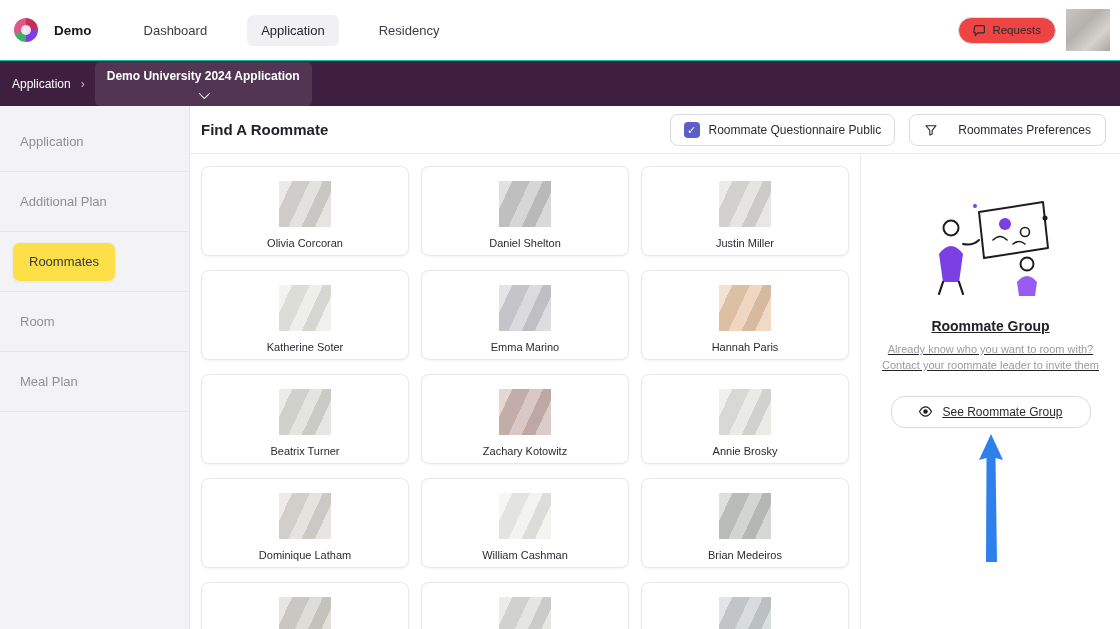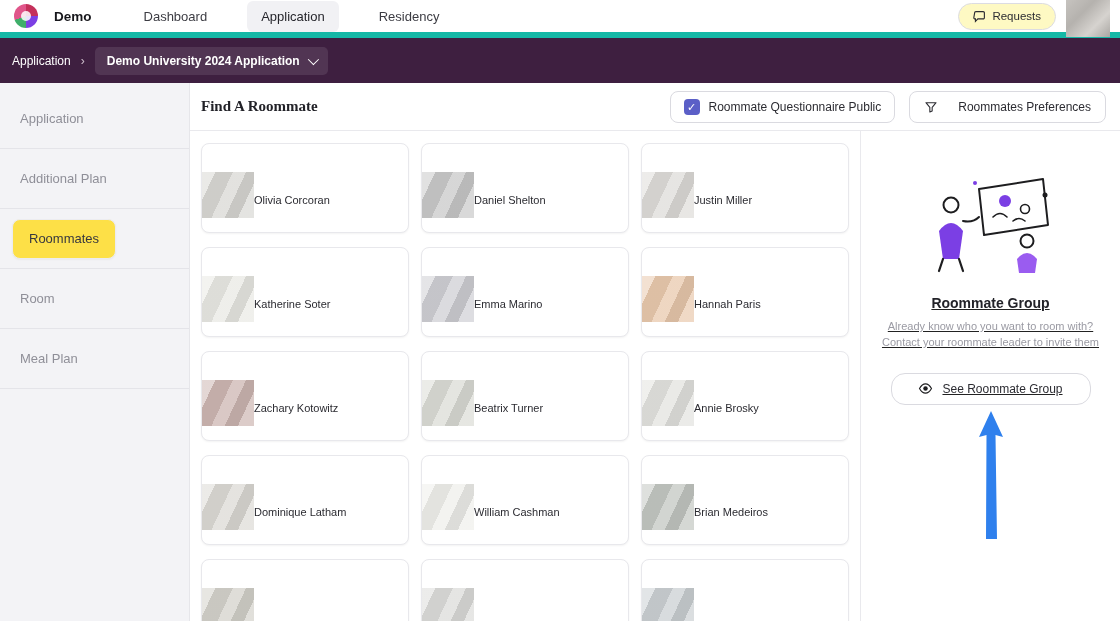--- a/index.html
+++ b/index.html
@@ -1,55 +1,55 @@
 <!DOCTYPE html>
 <html><head>
 <meta charset="utf-8">
 <style>
   * { margin:0; padding:0; box-sizing:border-box; }
   html,body { width:1120px; height:629px; overflow:hidden; }
   body { font-family:"Liberation Sans", sans-serif; background:#fff; color:#222; }
 
   
-  .navbar { height:38px; background:#fff; display:flex; align-items:center; padding:0 10px 0 14px; border-bottom:6px solid #14b8a6; position:relative; }
+  .navbar { height:61px; background:#fff; display:flex; align-items:center; padding:0 10px 0 14px; border-bottom:1px solid #14b8a6; position:relative; }
   .logo { width:24px; height:24px; border-radius:50%; background:conic-gradient(#c4305a 0 90deg,#7b3fe4 90deg 180deg,#3fae6a 180deg 250deg,#e0558a 250deg 360deg); position:relative; margin-right:16px; }
   .logo::after { content:""; position:absolute; left:7px; top:7px; width:10px; height:10px; border-radius:50%; background:#fff; opacity:.85; }
   .brand { font-size:13.5px; font-weight:700; color:#17171c; margin-right:38px; }
   .nav-item { font-size:13px; font-weight:500; color:#3c3c43; padding:8px 14px; margin-right:26px; border-radius:6px; cursor:pointer; }
   .nav-item.active { background:#f1f1f4; color:#26262c; }
   .nav-right { margin-left:auto; display:flex; align-items:center; gap:10px; }
-  .requests-btn { display:flex; gap:6px; border:1px solid #dcdce2; border-radius:16px; background:#fef9c3; padding:6px 14px; font-size:11.5px; color:#2c2c32; cursor:pointer; }
+  .requests-btn { display:flex; gap:6px; border:1px solid #dcdce2; border-radius:16px; background:#ef4444; padding:6px 14px; font-size:11.5px; color:#2c2c32; cursor:pointer; }
   .avatar { width:44px; height:42px; background:linear-gradient(135deg,#c9c6c2 0%,#b5b2ae 40%,#d6d3cf 70%,#a9a6a2 100%); }
 
   
   .crumb-bar { height:45px; background:#3e1f40; display:flex; align-items:center; padding:0 12px; gap:10px; }
   .crumb-root { color:#fff; font-size:12px; cursor:pointer; }
   .crumb-sep { color:#cdbecb; font-size:12px; }
-  .crumb-pill { display:flex; align-items:center; gap:8px; background:rgba(255,255,255,.10); border-radius:5px; padding:7px 12px; color:#fff; font-size:12px; font-weight:700; cursor:pointer; }
+  .crumb-pill { display:flex; align-items:center; gap:8px; background:rgba(255,255,255,.10); border-radius:5px; padding:7px 12px; color:#fff; font-size:12px; font-weight:700; cursor:pointer;flex-direction:column; }
   .chev-down { width:8px; height:8px; border-right:1.5px solid #fff; border-bottom:1.5px solid #fff; transform:rotate(45deg) translateY(-2px); }
 
   
   .body { display:flex; height:538px; }
   .sidebar { width:190px; background:#f3f3f6; border-right:1px solid #e6e6ea; padding-top:6px; }
   .side-item { height:60px; display:flex; align-items:center; padding:0 20px; font-size:13px; color:#8f8f98; border-bottom:1px solid #e4e4e9; cursor:pointer; }
   .side-item.active { background:#fde047; border:1px solid #ececf0; border-radius:8px; margin:0 12px; padding:0 16px; height:40px; color:#38383f; font-weight:500; box-shadow:0 1px 2px rgba(0,0,0,.04); }
   .side-item-wrap.active-wrap { height:60px; display:flex; align-items:center; border-bottom:1px solid #e4e4e9; }
 
   .content { flex:1; display:flex; flex-direction:column; min-width:0; }
   .content-header { height:48px; display:flex; align-items:center; padding:0 14px 0 11px; border-bottom:1px solid #e9e9ed; gap:12px; }
-  .page-title { font-size:15px; font-weight:700; color:#222228;font-family:Liberation Serif, serif; }
+  .page-title { font-size:15px; font-weight:700; color:#222228; }
   .header-right { margin-left:auto; display:flex; gap:14px; }
   .chk-pill { display:flex; align-items:center; gap:9px; border:1px solid #dadae0; border-radius:8px; background:#fff; padding:7px 13px; font-size:12px; color:#2c2c32; cursor:pointer; }
   .checkbox { width:16px; height:16px; border-radius:4px; background:#5b5fc7; color:#fff; font-size:11px; line-height:16px; text-align:center; }
   .pref-btn { display:flex; align-items:center; gap:20px; border:1px solid #dadae0; border-radius:8px; background:#fff; padding:7px 14px; font-size:12px; color:#2c2c32; cursor:pointer; }
 
   .content-body { flex:1; display:flex; min-height:0; }
   .cards-area { flex:1; padding:12px 11px; overflow:hidden; }
   .cards-grid { display:grid; grid-template-columns:repeat(3,1fr); gap:14px 12px; }
-  .r-card { background:#fff; border:1px solid #e8e8ec; border-radius:8px; height:90px; box-shadow:0 1px 2px rgba(0,0,0,.05); display:flex; flex-direction:row; align-items:center; padding-top:14px; cursor:pointer; }
+  .r-card { background:#fff; border:1px solid #e8e8ec; border-radius:8px; height:90px; box-shadow:0 1px 2px rgba(0,0,0,.05); display:flex; flex-direction:column; align-items:center; padding-top:14px; cursor:pointer; }
   .ph-img { width:52px; height:46px; background-image:linear-gradient(115deg, rgba(255,255,255,.45) 0 18%, rgba(0,0,0,.05) 18% 42%, rgba(255,255,255,.25) 42% 60%, rgba(0,0,0,.08) 60% 78%, rgba(255,255,255,.3) 78%); }
   .r-name { margin-top:10px; font-size:11px; color:#2b2b31; }
 
   
   .right-panel { width:260px; border-left:1px solid #e9e9ed; padding:14px 11px 0; display:flex; flex-direction:column; align-items:center;text-decoration:underline; }
   .illus { margin-top:28px; }
   .panel-title { margin-top:14px; font-size:14px; font-weight:700; color:#222228; }
   .panel-desc { margin-top:8px; font-size:11px; line-height:1.45; color:#9a9aa3; text-align:center; }
   .see-group-btn { margin-top:22px; width:200px; height:32px; display:flex; align-items:center; justify-content:center; gap:9px; border:1px solid #dadae0; border-radius:14px; background:#fff; font-size:12px; color:#2c2c32; cursor:pointer; }
   .blue-arrow { margin-top:6px; }
@@ -138,26 +138,26 @@
           </div>
           <div class="r-card">
             <div class="ph-img" style="background-color: rgb(207, 207, 212);"></div>
             <div class="r-name">Emma Marino</div>
           </div>
           <div class="r-card">
             <div class="ph-img" style="background-color: rgb(233, 201, 173);"></div>
             <div class="r-name">Hannah Paris</div>
           </div>
           <div class="r-card">
+            <div class="ph-img" style="background-color: rgb(219, 220, 214);"></div>
+            <div class="r-name">Beatrix Turner</div>
+          </div>
+          <div class="r-card">
             <div class="ph-img" style="background-color: rgb(205, 182, 178);"></div>
             <div class="r-name">Zachary Kotowitz</div>
-          </div>
-          <div class="r-card">
-            <div class="ph-img" style="background-color: rgb(219, 220, 214);"></div>
-            <div class="r-name">Beatrix Turner</div>
           </div>
           <div class="r-card">
             <div class="ph-img" style="background-color: rgb(227, 227, 223);"></div>
             <div class="r-name">Annie Brosky</div>
           </div>
           <div class="r-card">
             <div class="ph-img" style="background-color: rgb(220, 218, 213);"></div>
             <div class="r-name">Dominique Latham</div>
           </div>
           <div class="r-card">

